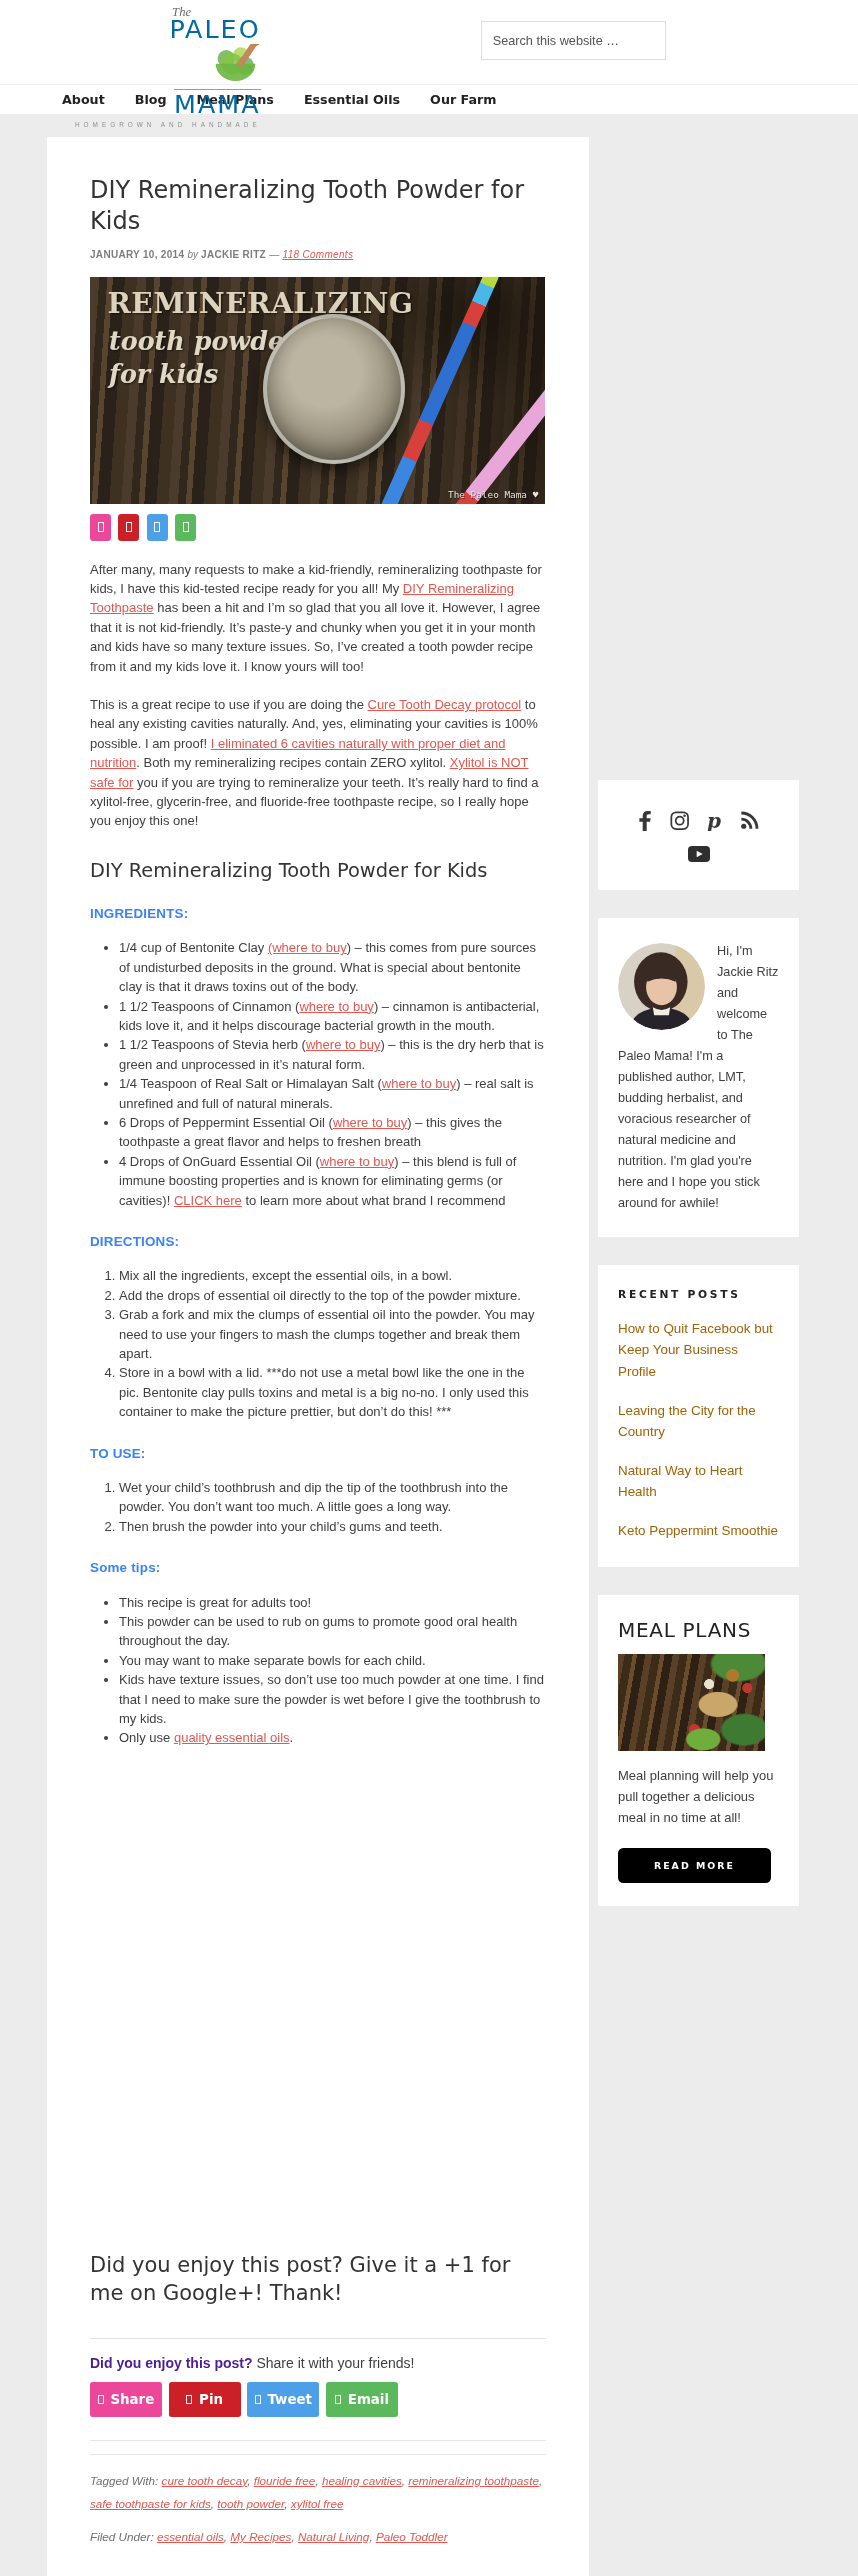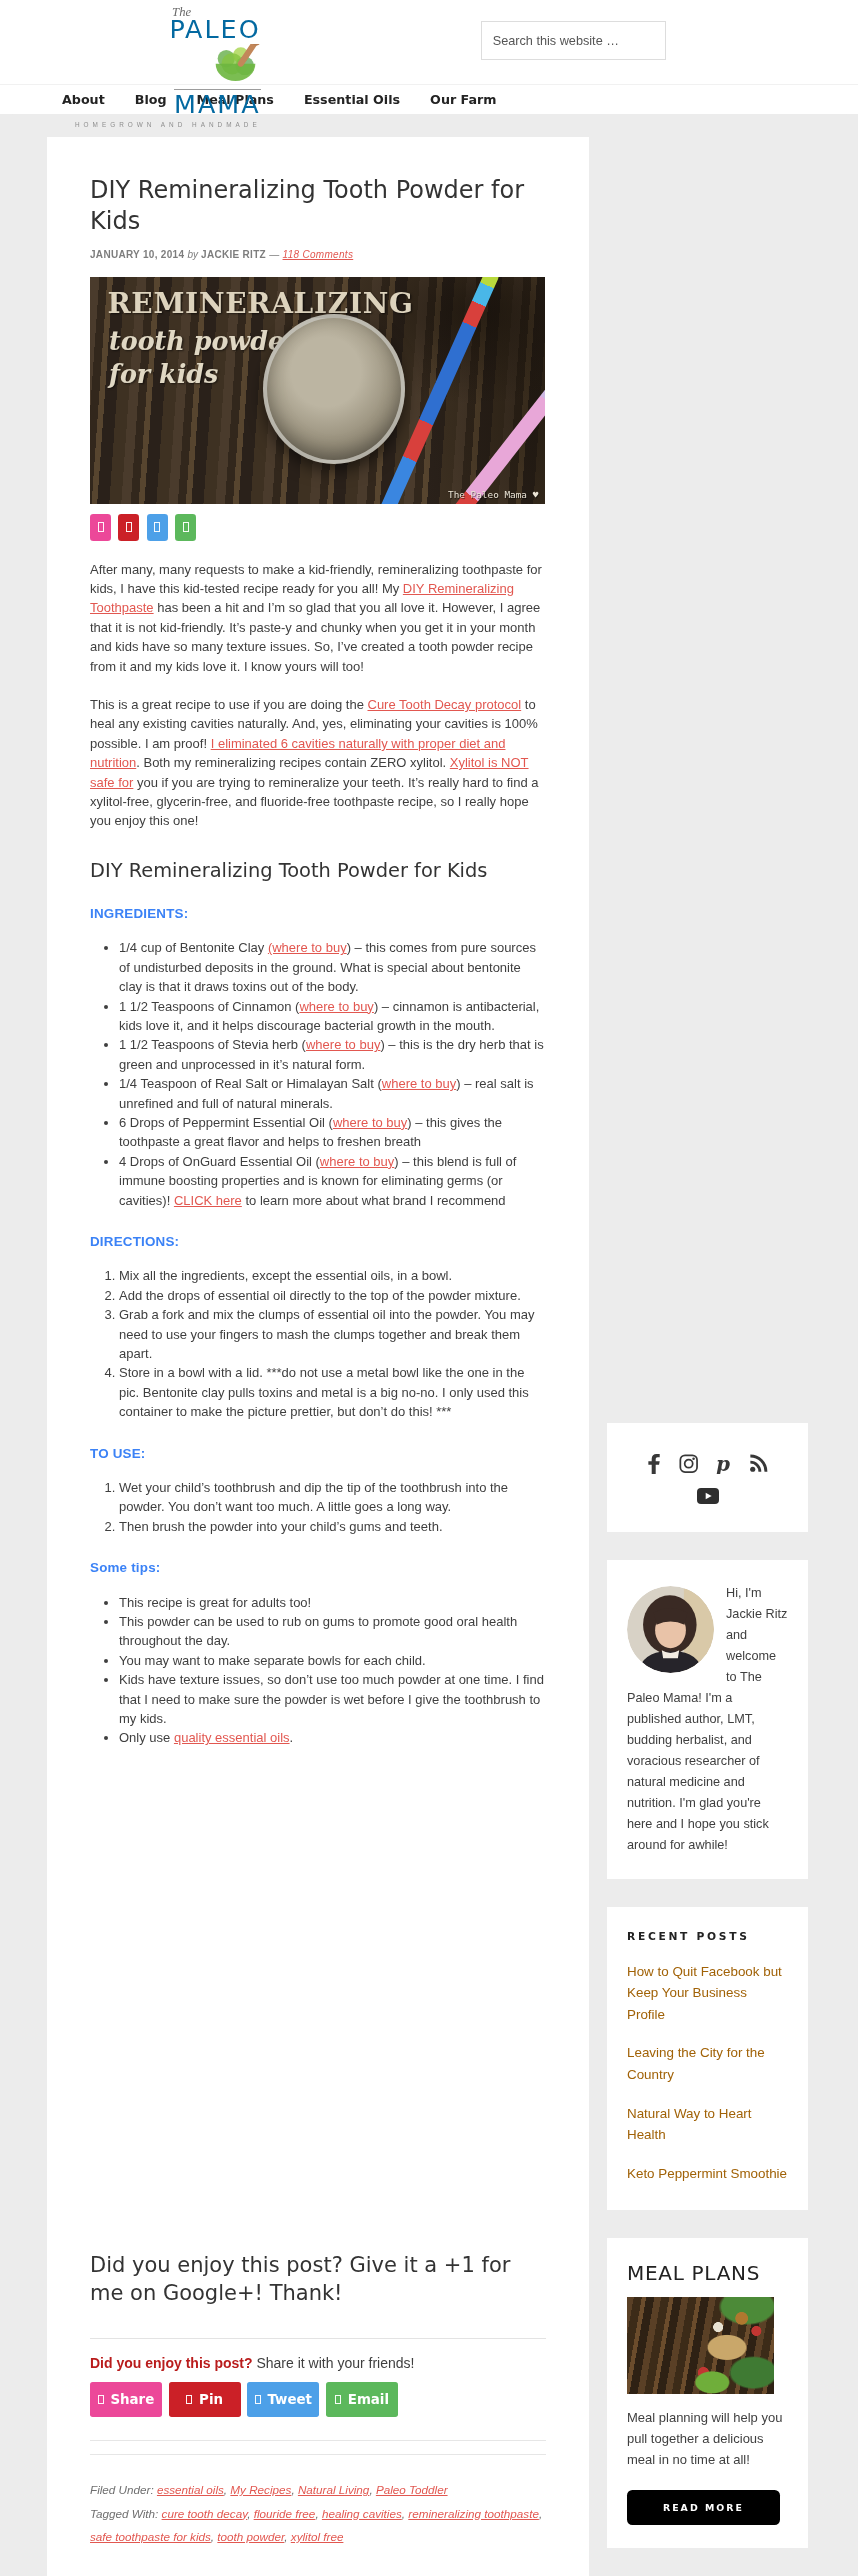--- a/index.html
+++ b/index.html
@@ -18,21 +18,21 @@
   .logo-mama { padding-top:0.7px; margin-left:1.3px; }
   .logo-tagline { font-size:6.4px; letter-spacing:4px; color:#8d8d8d; margin-top:2px; text-align:center; white-space:nowrap; }
   .search-input { position:absolute; right:193px; top:21.4px; width:185px; height:39px; border:0.7px solid #ddd; background:#fff; font-family:"Liberation Sans",sans-serif; font-size:12.7px; color:#555; padding:0 10.7px; outline:none; }
   .search-input::placeholder { color:#555; }
 
   
   .nav-bar { height:30px; background:#fff; border-top:0.7px solid #f1f1f1; display:flex; align-items:center; padding-left:62px; gap:30px; }
   .nav-bar a { font-size:12.7px; font-weight:bold; color:#232323; text-decoration:none; font-family:"DejaVu Sans", sans-serif; }
 
   
-  .content-wrap { display:flex; align-items:flex-end; background:#ececec; padding:23.4px 0 0 47px; gap:18px;border-radius:13px; }
+  .content-wrap { display:flex; align-items:center; background:#ececec; padding:23.4px 0 0 47px; gap:9px;border-radius:13px; }
 
   .article-card { width:542px; min-width:542px; height:2439px; background:#fff; padding:30px 43px 28px; display:flex; flex-direction:column; overflow:hidden; }
 
   h1.post-title { font-family:"DejaVu Sans", sans-serif; font-weight:400; font-size:24px; line-height:1.28; color:#333; margin-top:8px; }
   .post-meta { margin-top:12px; font-size:10px; color:#7d7d7d; letter-spacing:0.3px; }
   .post-meta .m-date, .post-meta .m-author { font-weight:bold; }
   .post-meta .m-by { font-style:italic; text-transform:none; letter-spacing:0; }
   .post-meta a { color:#e25750; font-style:italic; text-decoration:underline; }
 
   
@@ -63,21 +63,21 @@
   h2.section-h { font-family:"DejaVu Sans", sans-serif; font-weight:400; font-size:19.4px; color:#333; margin-top:28px; }
   h3.sub-h { font-size:13.4px; font-weight:bold; color:#3b82f6; margin-top:24px; letter-spacing:0.2px; }
   ul.body-ul, ol.body-ol { margin-top:17.4px; padding-left:29px; }
   ul.body-ul li, ol.body-ol li { font-size:13px; line-height:19.4px; color:#3f3f3f; }
 
   .flex-spacer { flex:1 1 auto; min-height:20px; }
 
   .gplus-h { font-family:"DejaVu Sans", sans-serif; font-weight:400; font-size:21px; line-height:28px; color:#333; margin-bottom:31px; }
   hr.rule { border:none; border-top:0.7px solid #e3e3e3; margin-bottom:16px; }
   .share2-head { font-size:14px; color:#3f3f3f; margin-bottom:10.7px; }
-  .share2-head .brown { font-weight:bold; color:#b91c1c; }
+  .share2-head .brown { font-weight:bold; color:#4c1d95; }
   .share-row-big { display:flex; gap:6.7px; margin-bottom:23px; }
   .sbtn-big { width:72px; height:35px; border-radius:2.7px; border:none; cursor:pointer; color:#fff; font-family:"DejaVu Sans", sans-serif; font-weight:bold; font-size:13.4px; display:flex; align-items:center; justify-content:center; gap:6.7px; }
   hr.rule2 { border:none; border-top:0.7px solid #e6e6e6; margin-bottom:13.4px; }
   .filed-block { font-style:italic; font-size:11.7px; color:#6f6f6f; line-height:2.0; margin-top:9.4px; }
   .filed-block a.tlink { color:#e25750; }
 
   
   .sidebar { width:201px; min-width:201px; display:flex; flex-direction:column; }
   .sb-card { background:#fff; margin-bottom:28px; padding:23px 20px; }
   .sb-social { padding:31px 20px 28px; }
@@ -246,22 +246,22 @@
         </button>
       <button class="sbtn-big c-em">
           <span class="tofu"></span>
           <span>Email</span>
         </button>
     </div>
 
     <hr class="rule2">
     <hr class="rule2">
 
+    <div class="filed-block" style="margin-top:0">Tagged With: <a class="tlink">cure tooth decay</a>, <a class="tlink">flouride free</a>, <a class="tlink">healing cavities</a>, <a class="tlink">remineralizing toothpaste</a>, <a class="tlink">safe toothpaste for kids</a>, <a class="tlink">tooth powder</a>, <a class="tlink">xylitol free</a></div>
     <div class="filed-block">Filed Under: <a class="tlink">essential oils</a>, <a class="tlink">My Recipes</a>, <a class="tlink">Natural Living</a>, <a class="tlink">Paleo Toddler</a></div>
-    <div class="filed-block" style="margin-top:0">Tagged With: <a class="tlink">cure tooth decay</a>, <a class="tlink">flouride free</a>, <a class="tlink">healing cavities</a>, <a class="tlink">remineralizing toothpaste</a>, <a class="tlink">safe toothpaste for kids</a>, <a class="tlink">tooth powder</a>, <a class="tlink">xylitol free</a></div>
   </main>
 
   <aside class="sidebar">
 
     <div class="sb-card sb-social">
       <div class="social-row">
         <a class="social-btn">
           <svg width="13.4" height="20" viewBox="0 0 20 30">
               <path d="M13 30 V16 h5 l1-5 h-6 V8 c0-2 1-3 3-3 h3 V0 h-5 c-4 0-7 3-7 7 v4 H2 v5 h5 v14 z" fill="#383838"></path>
             </svg>

